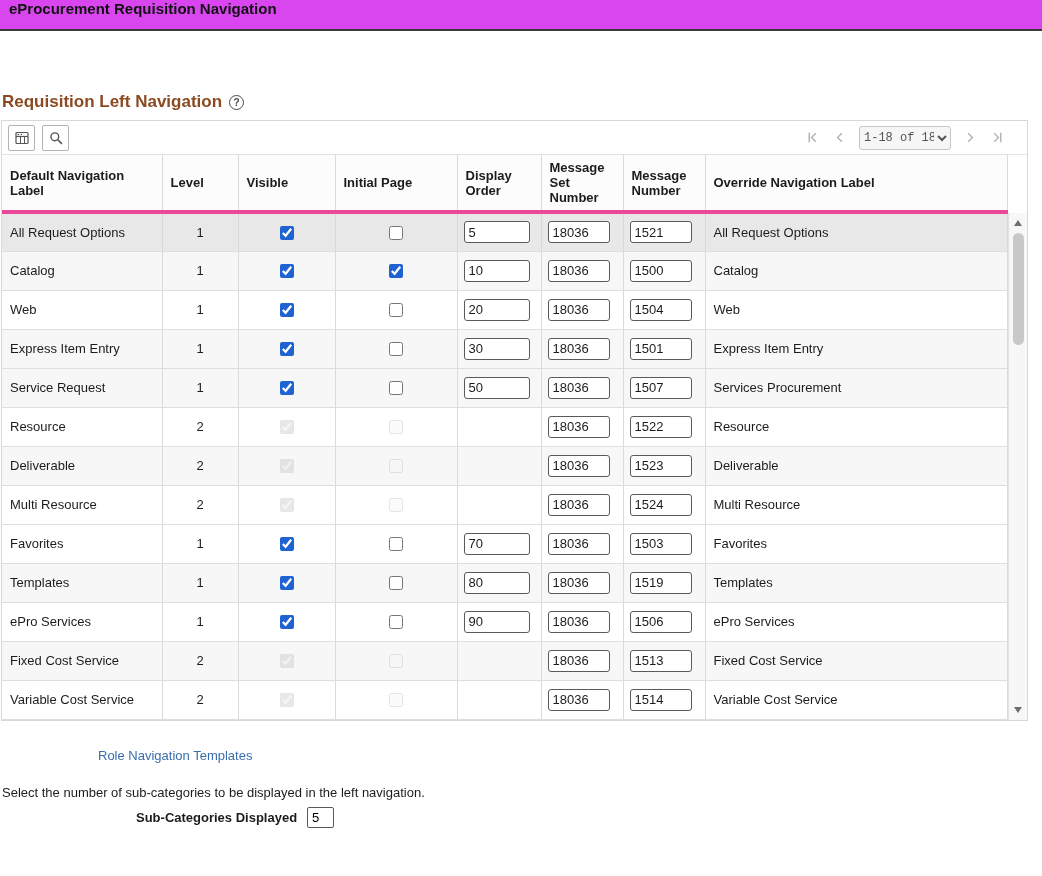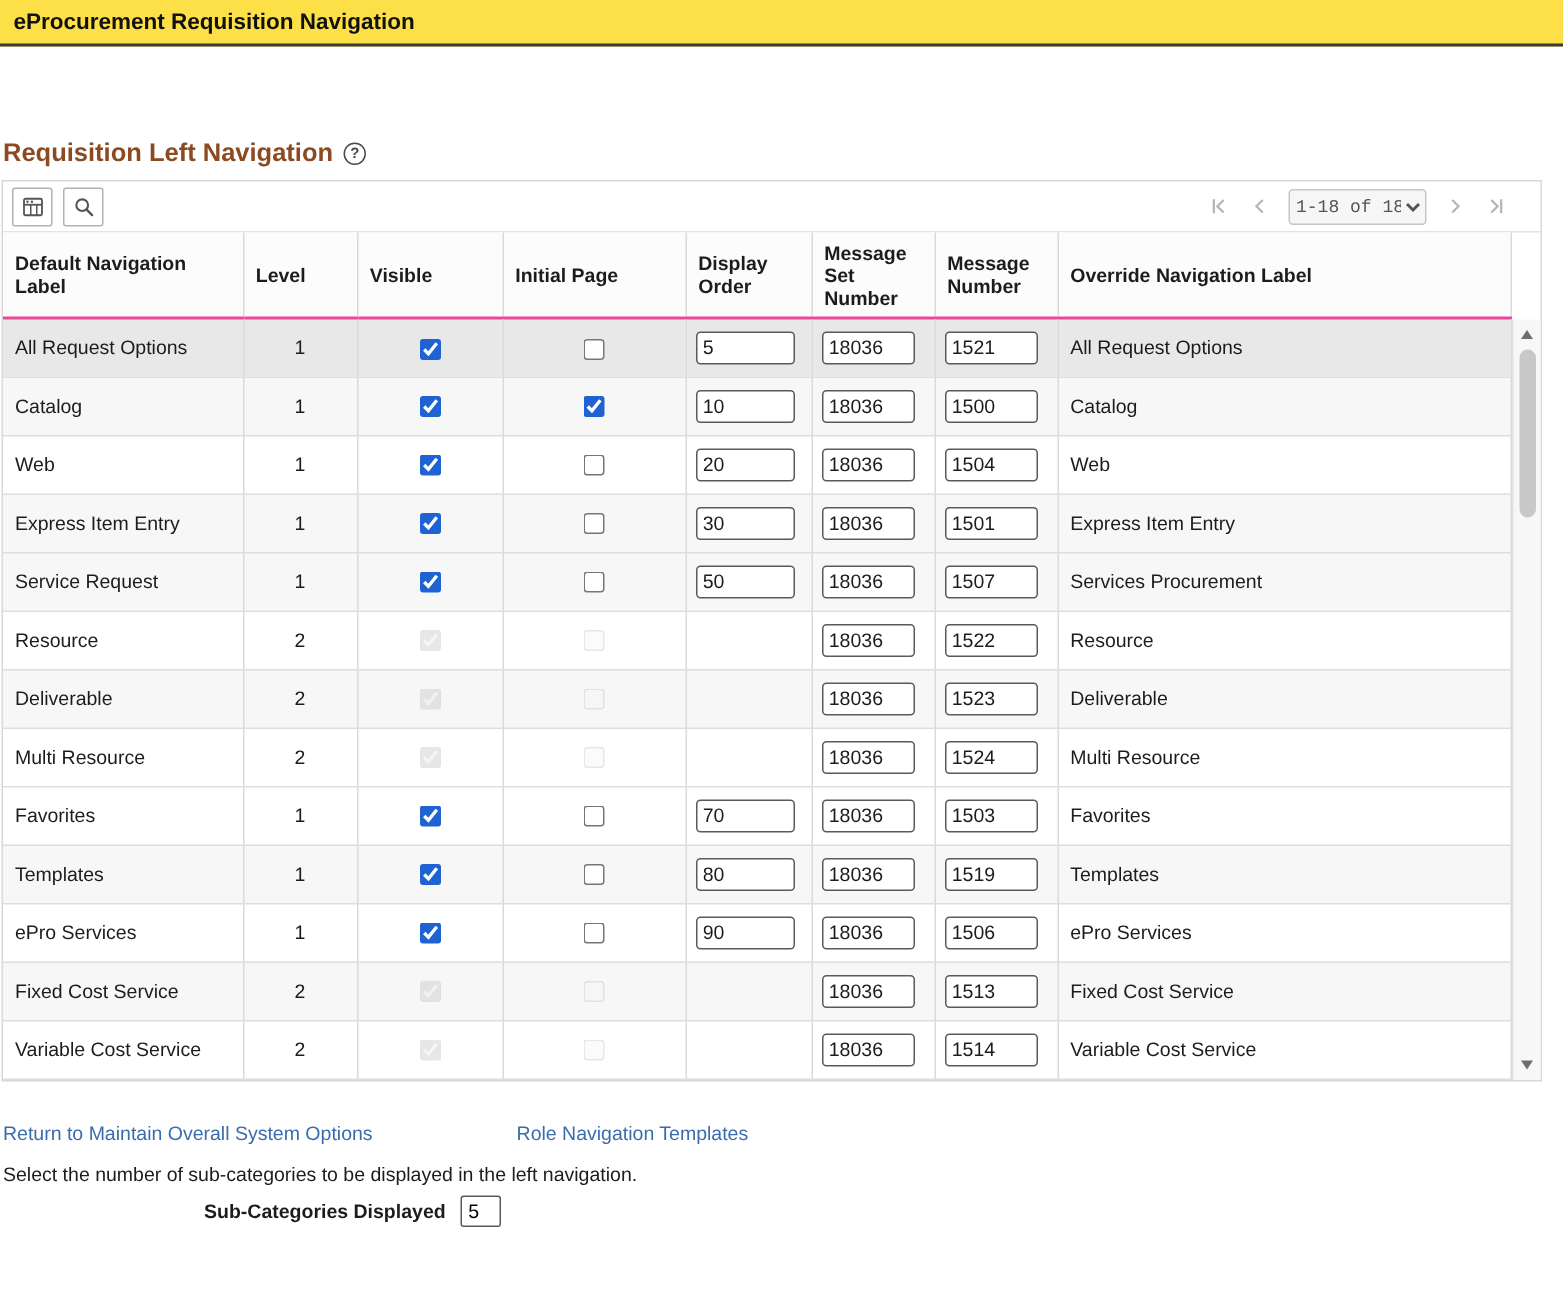--- a/index.html
+++ b/index.html
@@ -7,24 +7,24 @@
   body {
     height: 876px;
     font-family: "Liberation Sans", sans-serif;
     font-size: 13px;
     color: #1c1c1c;
     position: relative;
     overflow: hidden;
   }
   .titlebar {
     height: 31px;
-    background: #fde047;
+    background: #d946ef;
     border-bottom: 2px solid #3a3a3a;
     display: flex;
-    align-items: center;
+    align-items: flex-start;
     padding-left: 9px;
   }
   .titlebar h1 { font-size: 15px; font-weight: bold; color: #111; }
 
   .section-head {
     margin: 61px 0 8px 2px;
     display: flex;
     align-items: center;
     gap: 7px;
   }
@@ -69,21 +69,21 @@
   }
 
   table { border-collapse: collapse; table-layout: fixed; width: 1025px; }
   th, td { border-right: 1px solid #dadada; }
   th {
     height: 57px;
     font-weight: bold; font-size: 13px;
     text-align: left; vertical-align: middle;
     padding: 4px 8px;
     background: #fcfcfc;
-    border-bottom: 2px solid #ec4899;
+    border-bottom: 4px solid #ec4899;
   }
   th.c-center { text-align: left; }
   td { height: 39px; border-bottom: 1px solid #dedede; vertical-align: middle; }
   td.c-label { padding-left: 8px; }
   td.c-center { text-align: center; }
   td.c-input { padding-left: 6px; }
   th.c-scroll, td.c-scroll { border-bottom: none; border-right: none; background: transparent; }
 
   tr.row-selected td { background: #e8e8e8; }
   tr.row-alt td { background: #f7f7f7; }
@@ -128,21 +128,21 @@
   .tri-down {
     width: 0; height: 0; margin-top: auto; margin-bottom: 7px;
     border-left: 4px solid transparent; border-right: 4px solid transparent;
     border-top: 6px solid #6e6e6e;
     cursor: pointer;
   }
 
   .footer-links { margin: 27px 0 0 2px; display: flex; align-items: center; }
   .link { color: #3a6dad; cursor: pointer; text-decoration: none; }
   .link-2 { margin-left: 96px; }
-  .instruction { margin: 12px 0 0 2px; color: #1c1c1c; }
+  .instruction { margin: 22px 0 0 2px; color: #1c1c1c; }
   .subcat-row { margin: 7px 0 0 136px; display: flex; align-items: center; gap: 10px; }
   .subcat-label { font-weight: bold; }
   .subcat-input { width: 27px; height: 21px; border: 1px solid #5a5a5a; border-radius: 2px; padding: 0 4px; font-family: inherit; font-size: 13px; }
 
   svg { display: block; }
 </style>
 </head>
 <body>
 
 <div class="titlebar">
@@ -382,21 +382,20 @@
   </table>
 
   <div class="vscroll">
     <span class="tri-up"></span>
     <span class="vs-thumb"></span>
     <span class="tri-down"></span>
   </div>
 </div>
 
 <div class="footer-links">
-  <a class="link" href="#">Return to Maintain Overall System Options</a>
   <a class="link link-2" href="#">Role Navigation Templates</a>
 </div>
 
 <div class="instruction">Select the number of sub-categories to be displayed in the left navigation.</div>
 
 <div class="subcat-row">
   <span class="subcat-label">Sub-Categories Displayed</span>
   <input type="text" class="subcat-input" value="5" style="">
 </div>
 

